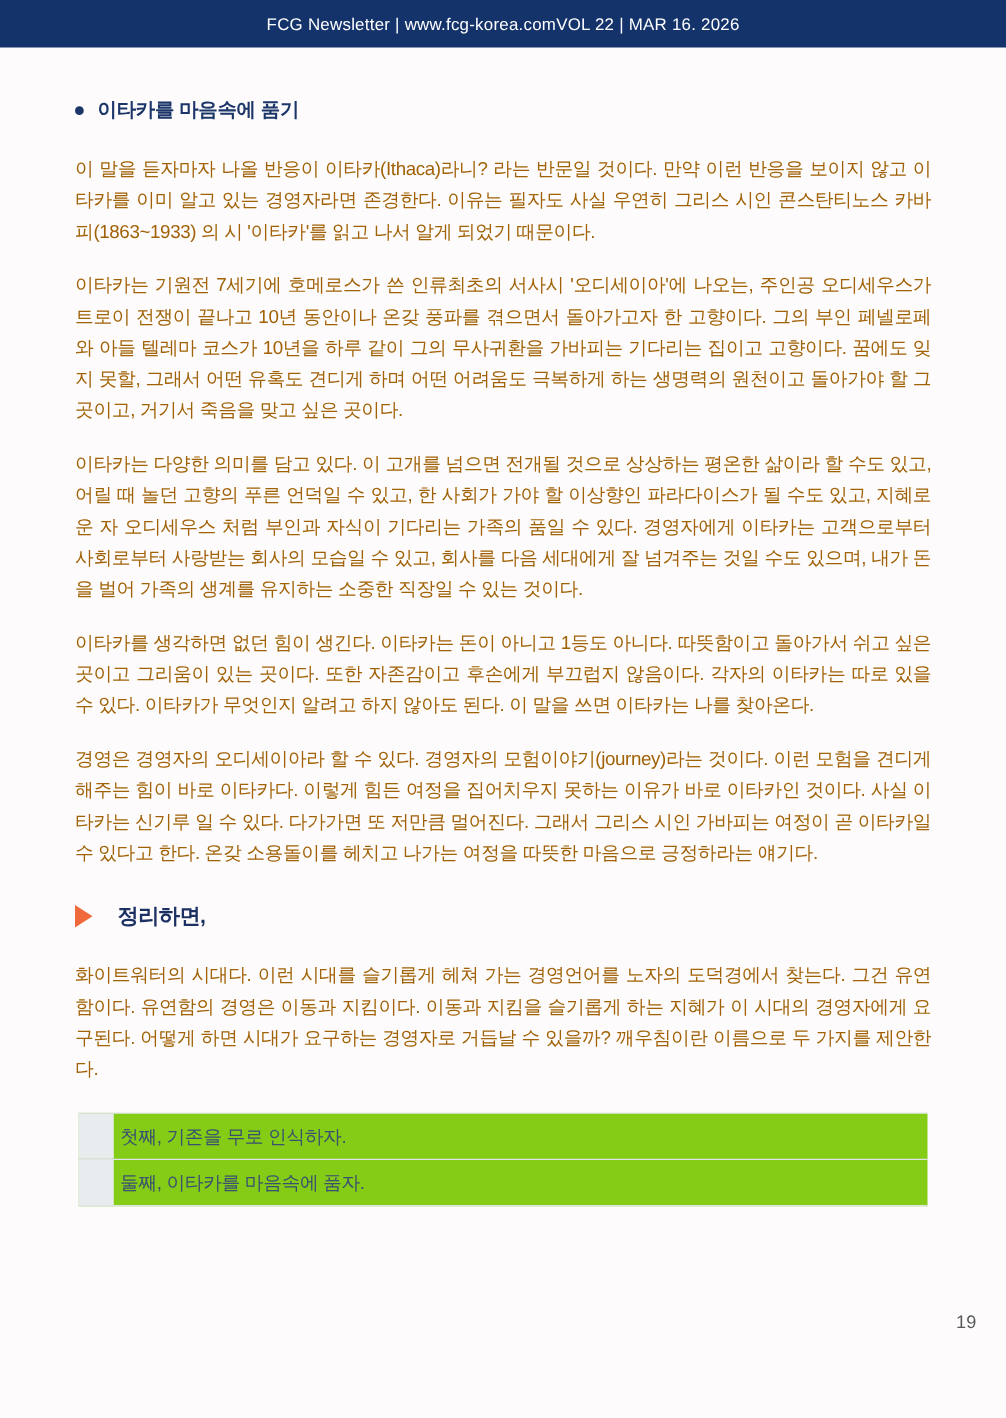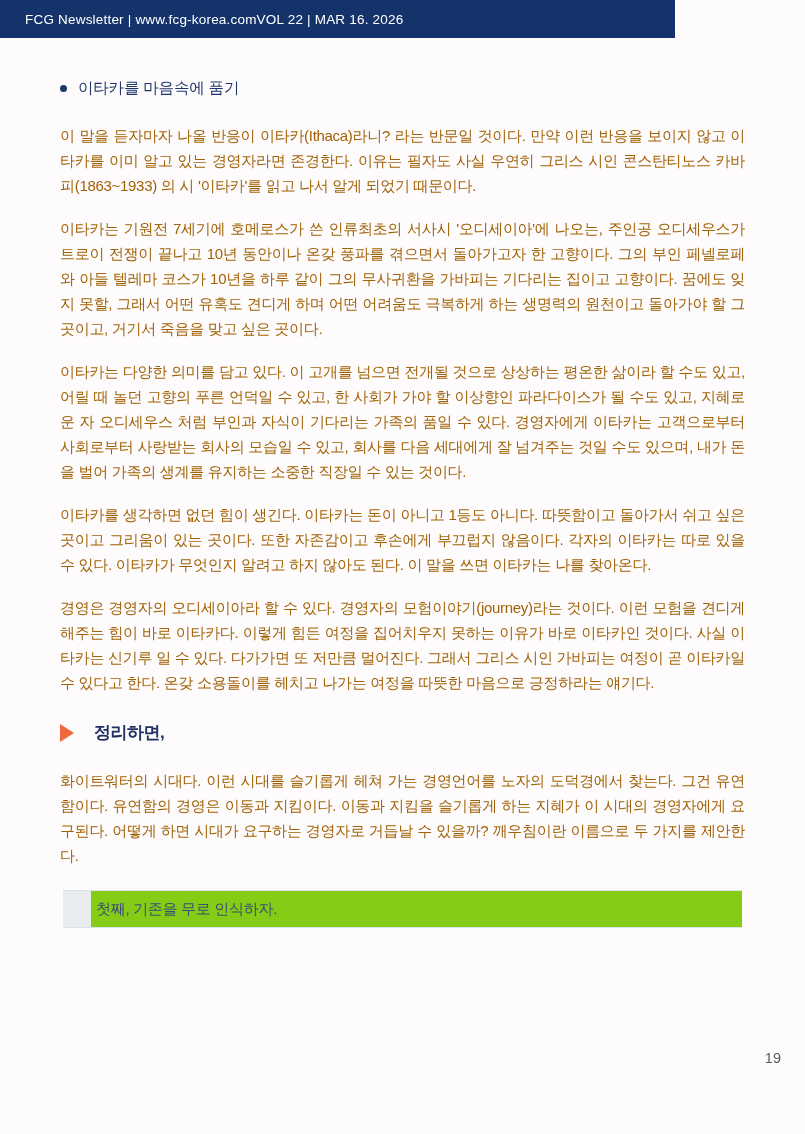--- a/index.html
+++ b/index.html
@@ -9,26 +9,26 @@
     height: 1134px;
     position: relative;
     background: #fdfbfb;
     font-family: "Liberation Sans", "DejaVu Sans", sans-serif;
     overflow: hidden;
   }
   
   .header-bar {
     position: absolute;
     top: 0; left: 0;
-    width: 675px;
+    width: 805px;
     height: 38px;
     background: #15336b;
     display: flex;
     align-items: center;
-    justify-content: flex-start;
+    justify-content: center;
     padding: 0 25px;
   }
   .header-bar .hdr-text {
     color: #ffffff;
     font-size: 13.5px;
     letter-spacing: 0.2px;
   }
   
   .content {
     position: absolute;
@@ -44,21 +44,21 @@
   }
   .bullet-dot {
     width: 7px; height: 7px;
     border-radius: 50%;
     background: #1c3669;
     flex: 0 0 auto;
   }
   .bullet-heading .bh-text {
     color: #1c3669;
     font-size: 15.5px;
-    font-weight: normal;
+    font-weight: bold;
     letter-spacing: -0.2px;
   }
   p.body-para {
     margin-top: 18px;
     font-size: 15px;
     line-height: 25px;
     color: #a16207;
     letter-spacing: -0.3px;
     text-align: justify;
   }
@@ -141,17 +141,21 @@
     <span class="sh-text">정리하면,</span>
   </div>
 
   <p class="body-para first">화이트워터의 시대다. 이런 시대를 슬기롭게 헤쳐 가는 경영언어를 노자의 도덕경에서 찾는다. 그건 유연함이다. 유연함의 경영은 이동과 지킴이다. 이동과 지킴을 슬기롭게 하는 지혜가 이 시대의 경영자에게 요구된다. 어떻게 하면 시대가 요구하는 경영자로 거듭날 수 있을까? 깨우침이란 이름으로 두 가지를 제안한다.</p>
 
   <div class="takeaway-table">
     <div class="takeaway-row">
       <span class="takeaway-gutter"></span>
       <span class="takeaway-text">첫째, 기존을 무로 인식하자.</span>
     </div>
+    <div class="takeaway-row">
+      <span class="takeaway-gutter"></span>
+      <span class="takeaway-text">둘째, 이타카를 마음속에 품자.</span>
+    </div>
   </div>
 
 </main>
 
 <div class="page-number">19</div>
 
 </body></html>

